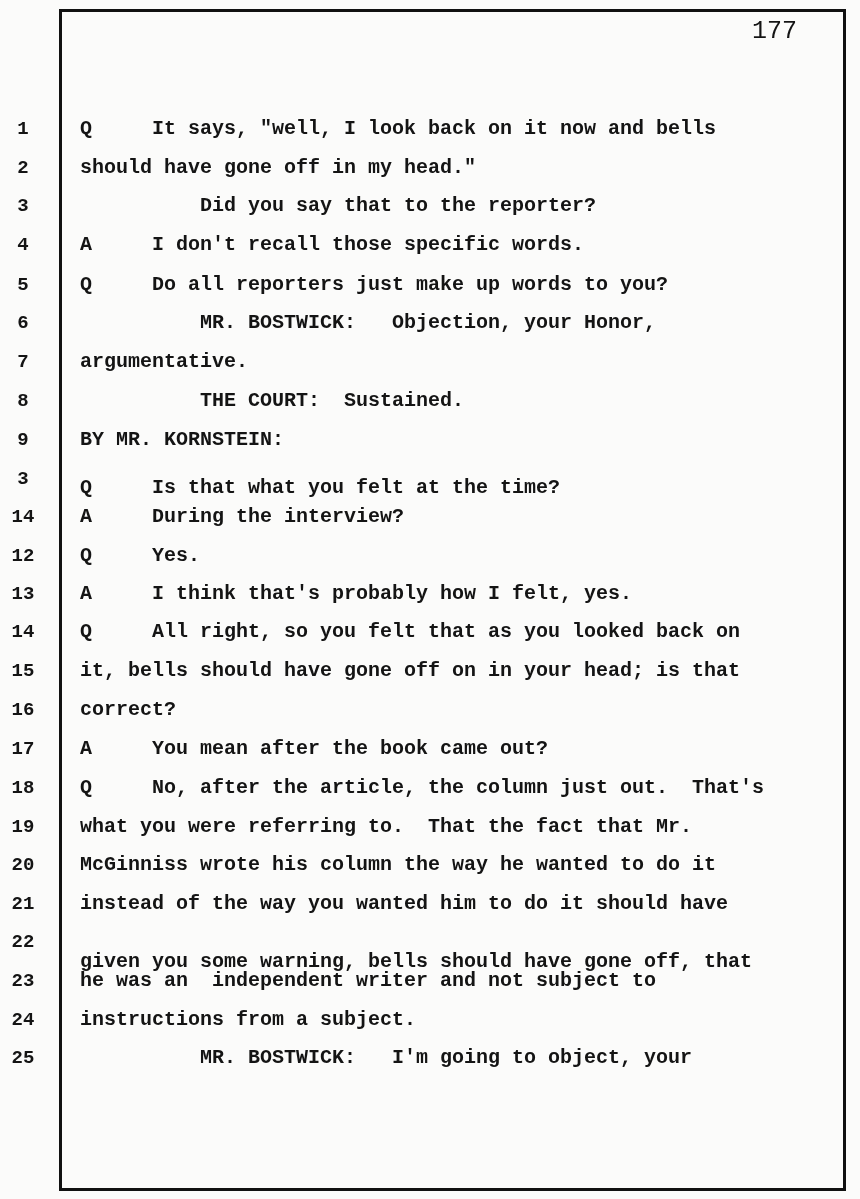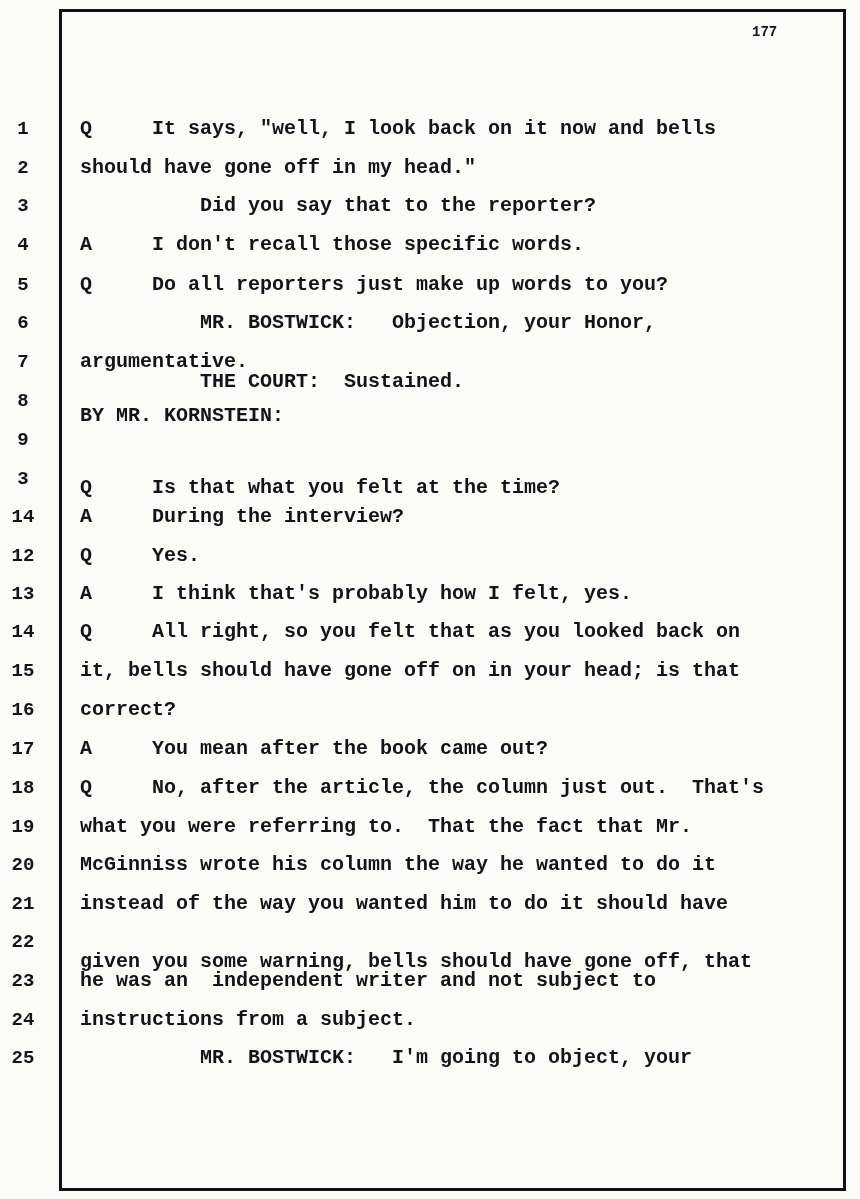--- a/index.html
+++ b/index.html
@@ -24,22 +24,22 @@
       border-left: 3px solid #111;
       border-top: 3px solid #111;
       border-right: 3px solid #111;
       border-bottom: 3px solid #111;
       box-sizing: border-box;
     }
     .page-number {
       position: absolute;
       left: 752px;
       top: 20px;
-      font-size: 14px;
-      font-weight: bold;
+      font-size: 25px;
+      font-weight: normal;
       letter-spacing: 0px;
       line-height: 24px;
     }
     .line-numbers {
       position: absolute;
       left: 0;
       top: 0;
       width: 48px;
     }
     .line-num {
@@ -103,22 +103,22 @@
 </div>
 
 <div class="transcript">
   <div class="tline" style="top:117px">Q     It says, "well, I look back on it now and bells</div>
   <div class="tline" style="top:156px">should have gone off in my head."</div>
   <div class="tline" style="top:194px">          Did you say that to the reporter?</div>
   <div class="tline" style="top:233px">A     I don't recall those specific words.</div>
   <div class="tline" style="top:273px">Q     Do all reporters just make up words to you?</div>
   <div class="tline" style="top:311px">          MR. BOSTWICK:   Objection, your Honor,</div>
   <div class="tline" style="top:350px">argumentative.</div>
-  <div class="tline" style="top:370px">          THE COURT:  Sustained.</div>
-  <div class="tline" style="top:404px">BY MR. KORNSTEIN:</div>
+  <div class="tline" style="top:389px">          THE COURT:  Sustained.</div>
+  <div class="tline" style="top:428px">BY MR. KORNSTEIN:</div>
   <div class="tline" style="top:476px">Q     Is that what you felt at the time?</div>
   <div class="tline" style="top:505px">A     During the interview?</div>
   <div class="tline" style="top:544px">Q     Yes.</div>
   <div class="tline" style="top:582px">A     I think that's probably how I felt, yes.</div>
   <div class="tline" style="top:620px">Q     All right, so you felt that as you looked back on</div>
   <div class="tline" style="top:659px">it, bells should have gone off on in your head; is that</div>
   <div class="tline" style="top:698px">correct?</div>
   <div class="tline" style="top:737px">A     You mean after the book came out?</div>
   <div class="tline" style="top:776px">Q     No, after the article, the column just out.  That's</div>
   <div class="tline" style="top:815px">what you were referring to.  That the fact that Mr.</div>

